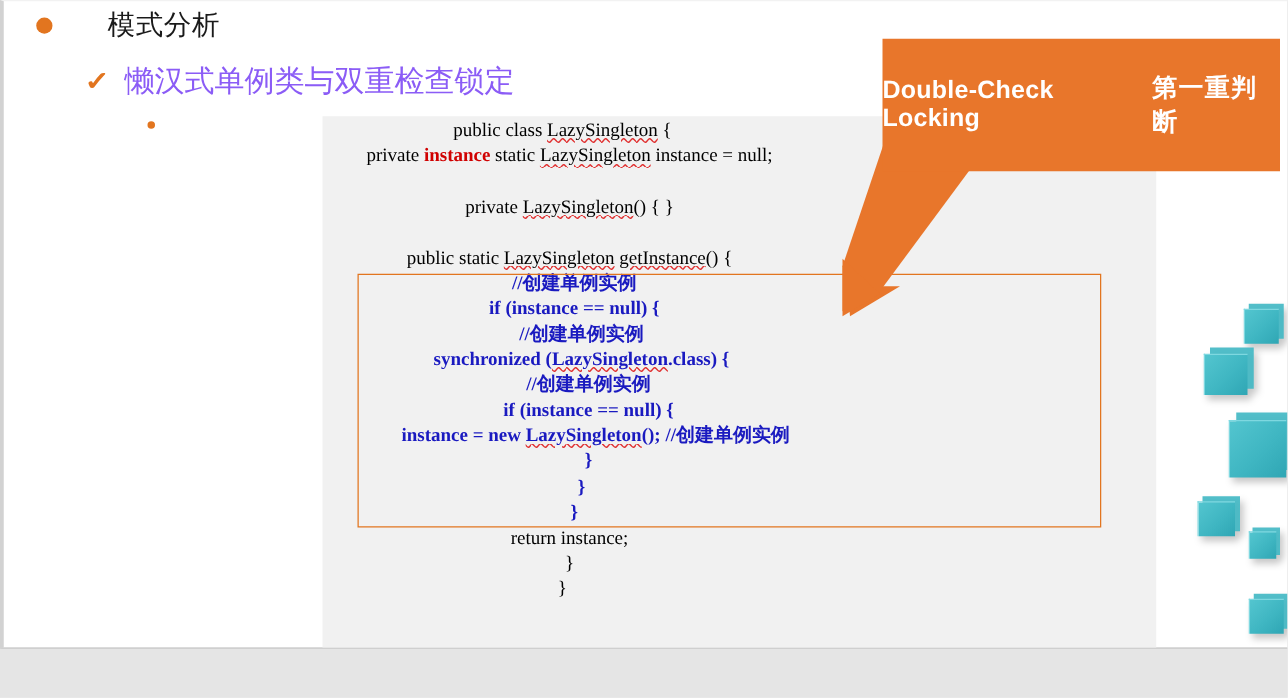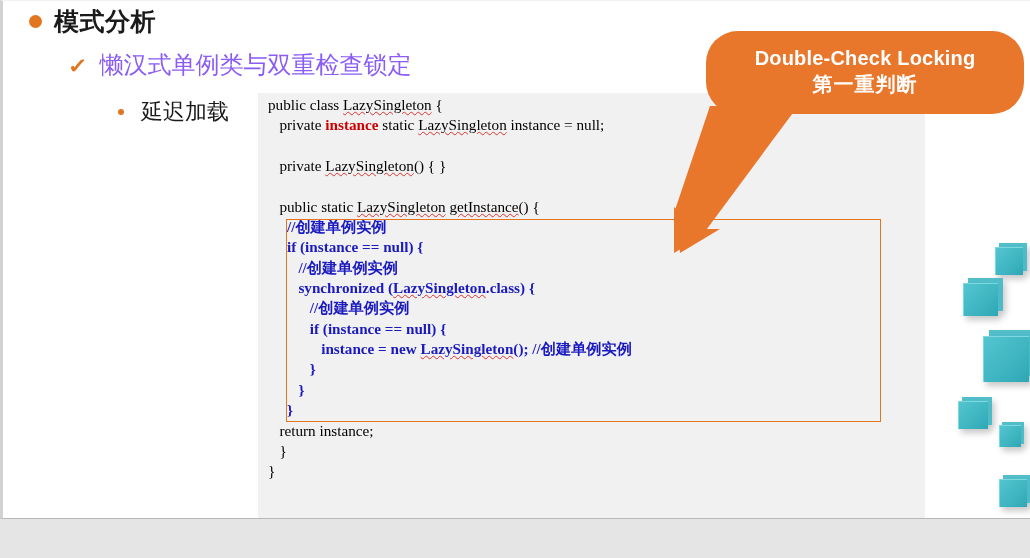--- a/index.html
+++ b/index.html
@@ -37,25 +37,26 @@
     display: flex; align-items: center;
     gap: 12px;
   }
   .dot-lg {
     width: 13px; height: 13px;
     border-radius: 50%;
     background: #e2751f;
     flex: 0 0 auto;
   }
   .lvl1-text {
-    font-size: 25px;
-    font-weight: bold;
+    font-size: 22px;
+    font-weight: normal;
     color: #1a1a1a;
     letter-spacing: 0.5px;
     white-space: nowrap;
+    margin-left: 32px;
   }
 
   .lvl2 {
     position: absolute;
     left: 66px; top: 48px;
     display: flex; align-items: center;
     gap: 13px;
   }
   .check {
     color: #e2751f;
@@ -89,20 +90,21 @@
     white-space: nowrap;
   }
 
   
   #code-block {
     position: absolute;
     left: 255px; top: 92px;
     width: 667px; height: 446px;
     background: #f1f1f1;
     overflow: hidden;
+    text-align: center;
   }
   #code-text {
     position: absolute;
     left: 10px; top: 2px;
     font-family: "Liberation Serif", serif;
     font-size: 15.2px;
     line-height: 20.35px;
     color: #000000;
     white-space: pre;
   }
@@ -132,28 +134,27 @@
     left: 283px; top: 218px;
     width: 595px; height: 203px;
     border: 1.5px solid #e2751f;
     pointer-events: none;
   }
 
   
   #callout {
     position: absolute;
     left: 703px; top: 30px;
-    width: 318px; height: 83px;
+    width: 318px; height: 106px;
     background: #e8762b;
     display: flex;
-    flex-direction: column;
+    flex-direction: row;
     align-items: center;
     justify-content: center;
     gap: 1px;
-    border-radius: 32px;
   }
   #callout .en {
     color: #ffffff;
     font-size: 20px;
     font-weight: bold;
     letter-spacing: 0.2px;
   }
   #callout .zh {
     color: #ffffff;
     font-size: 20px;
@@ -208,21 +209,20 @@
       <span class="lvl1-text">模式分析</span>
     </div>
 
     <div class="lvl2">
       <span class="check">✓</span>
       <span class="lvl2-text">懒汉式单例类与双重检查锁定</span>
     </div>
 
     <div class="lvl3">
       <span class="dot-sm"></span>
-      <span class="lvl3-text">延迟加载</span>
     </div>
 
     <div id="code-block">
       <div id="code-text"><span class="sqline">public class <span class="sq">LazySingleton</span> {</span>
    private <span class="kw-red">instance</span> static <span class="sq">LazySingleton</span> instance = null;
 
    private <span class="sq">LazySingleton</span>() { }
 
    public static <span class="sq">LazySingleton</span> <span class="sq">getInstance</span>() {
 <span class="blue">     //创建单例实例</span>

